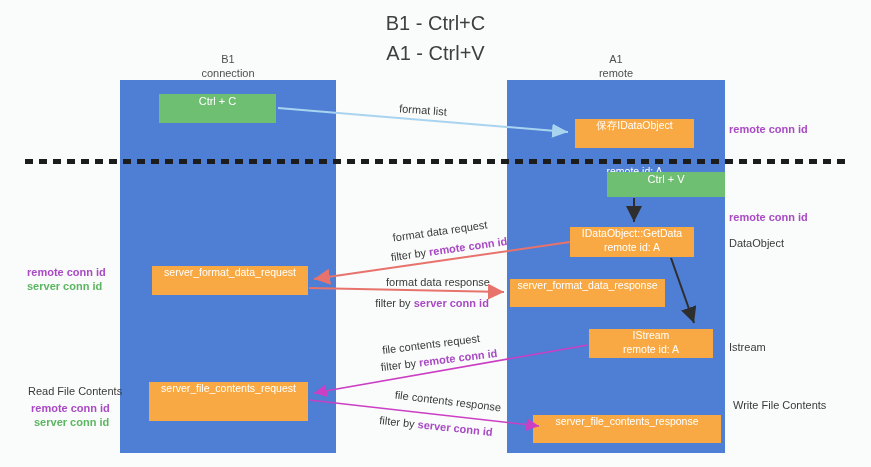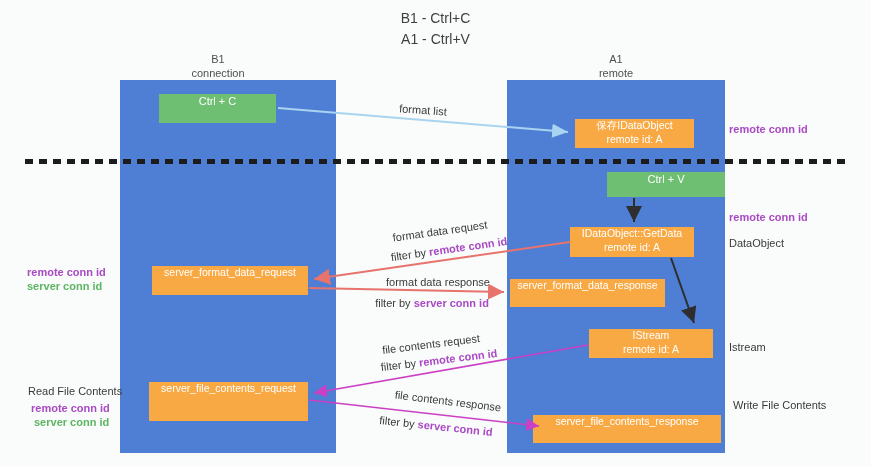--- a/index.html
+++ b/index.html
@@ -4,21 +4,21 @@
 <style>
   * { margin:0; padding:0; box-sizing:border-box; }
   html,body { background:#f7f8f8; }
   #canvas {
     position:relative; width:871px; height:467px;
     background:#fafbfb; overflow:hidden;
     font-family:"Liberation Sans", sans-serif;
   }
   .title {
     position:absolute; top:8px; left:0; width:871px;
-    text-align:center; font-size:14px; color:#3f3f3f; line-height:1.5;
+    text-align:center; font-size:20px; color:#3f3f3f; line-height:1.5;
   }
   .lifeline-header {
     position:absolute; text-align:center; font-size:11px; color:#4f4f4f; line-height:1.3;
     white-space:nowrap; transform:translateX(-50%);
   }
   .column { position:absolute; top:80px; height:373px; background:#4e7fd4; }
   .dashline {
     position:absolute; left:25px; top:159px; width:826px; height:5px;
     background:repeating-linear-gradient(to right, #1c1c1c 0 8px, transparent 8px 14px);
   }
@@ -39,39 +39,39 @@
 </head>
 <body>
 
 <div id="canvas">
 
   <div class="title">
     <div>B1 - Ctrl+C</div>
     <div>A1 - Ctrl+V</div>
   </div>
 
-  <div class="lifeline-header" style="left:218px; top:52px;text-align:center;">
+  <div class="lifeline-header" style="left:228px; top:52px;text-align:center;">
     <div>B1</div>
     <div>connection</div>
   </div>
   <div class="lifeline-header" style="left:616px; top:52px;">
     <div>A1</div>
     <div>remote</div>
   </div>
 
   <div class="column" style="left:120px; width:216px;"></div>
   <div class="column" style="left:507px; width:218px;"></div>
 
   <div class="dashline"></div>
 
   <div class="box green" style="left:159px; top:94px;  width:117px; height:29px;">
     <span>Ctrl + C</span>
   </div>
 
-  <div class="box orange small" style="left:575px; top:119px; width:119px; height:29px;">
+  <div class="box orange small" style="left:575px; top:119px; width:119px; height:29px;gap:32px;">
     <span>保存IDataObject</span>
     <span>remote id: A</span>
   </div>
 
   <div class="box green" style="left:575px; top:172px; width:118px; height:25px;margin-left:32px;">
     <span>Ctrl + V</span>
   </div>
 
   <div class="box orange small" style="left:570px; top:227px; width:124px; height:30px;">
     <span>IDataObject::GetData</span>

